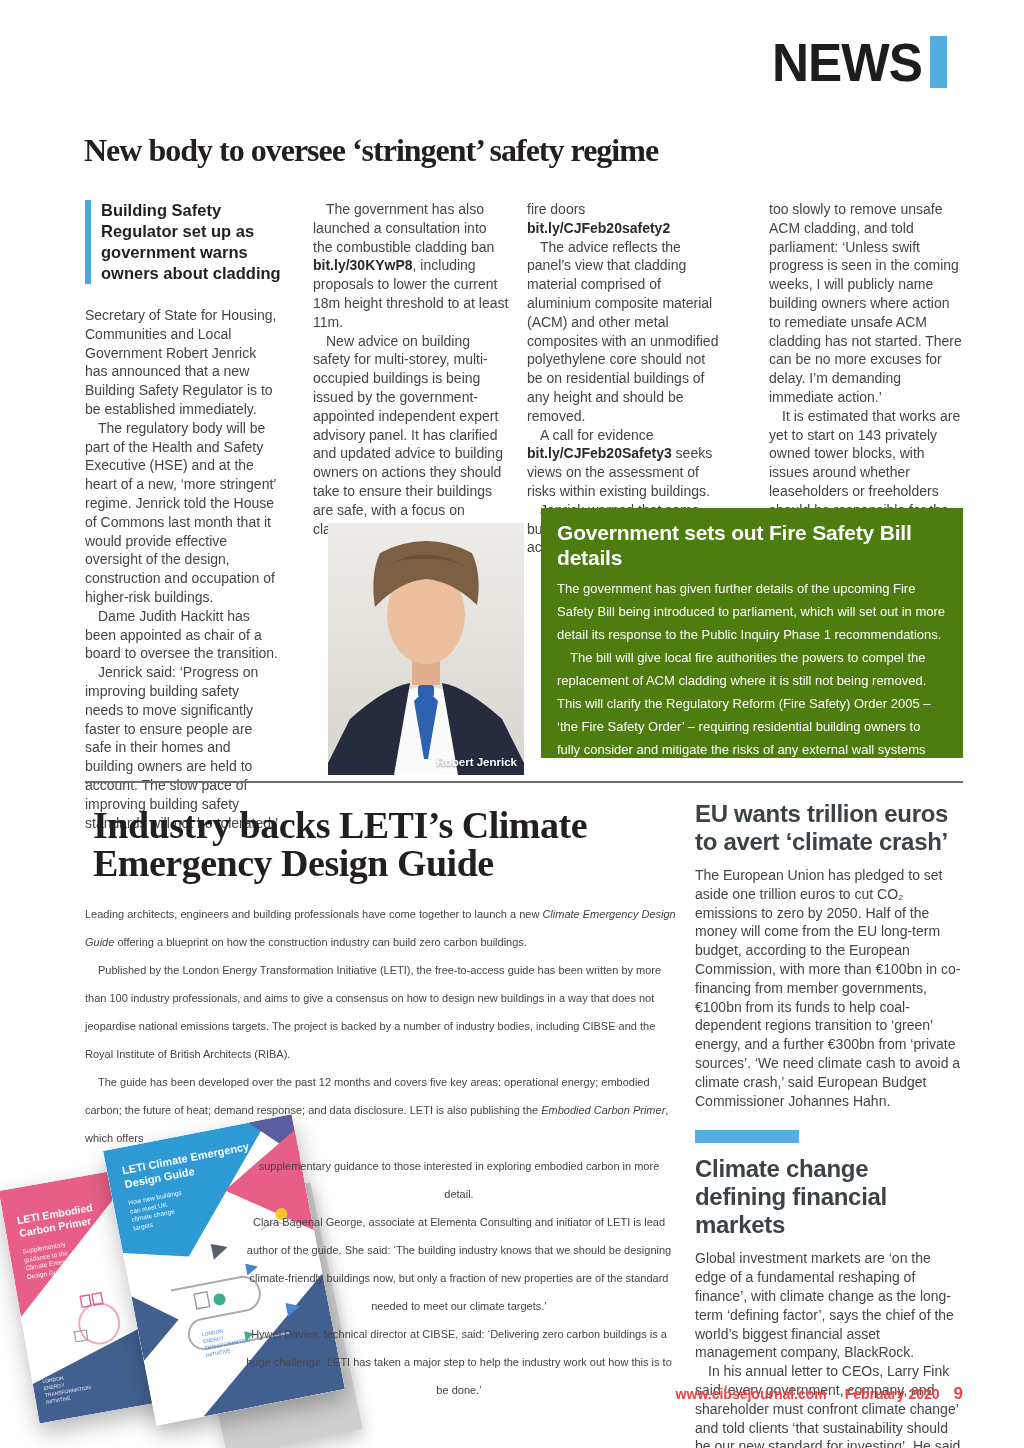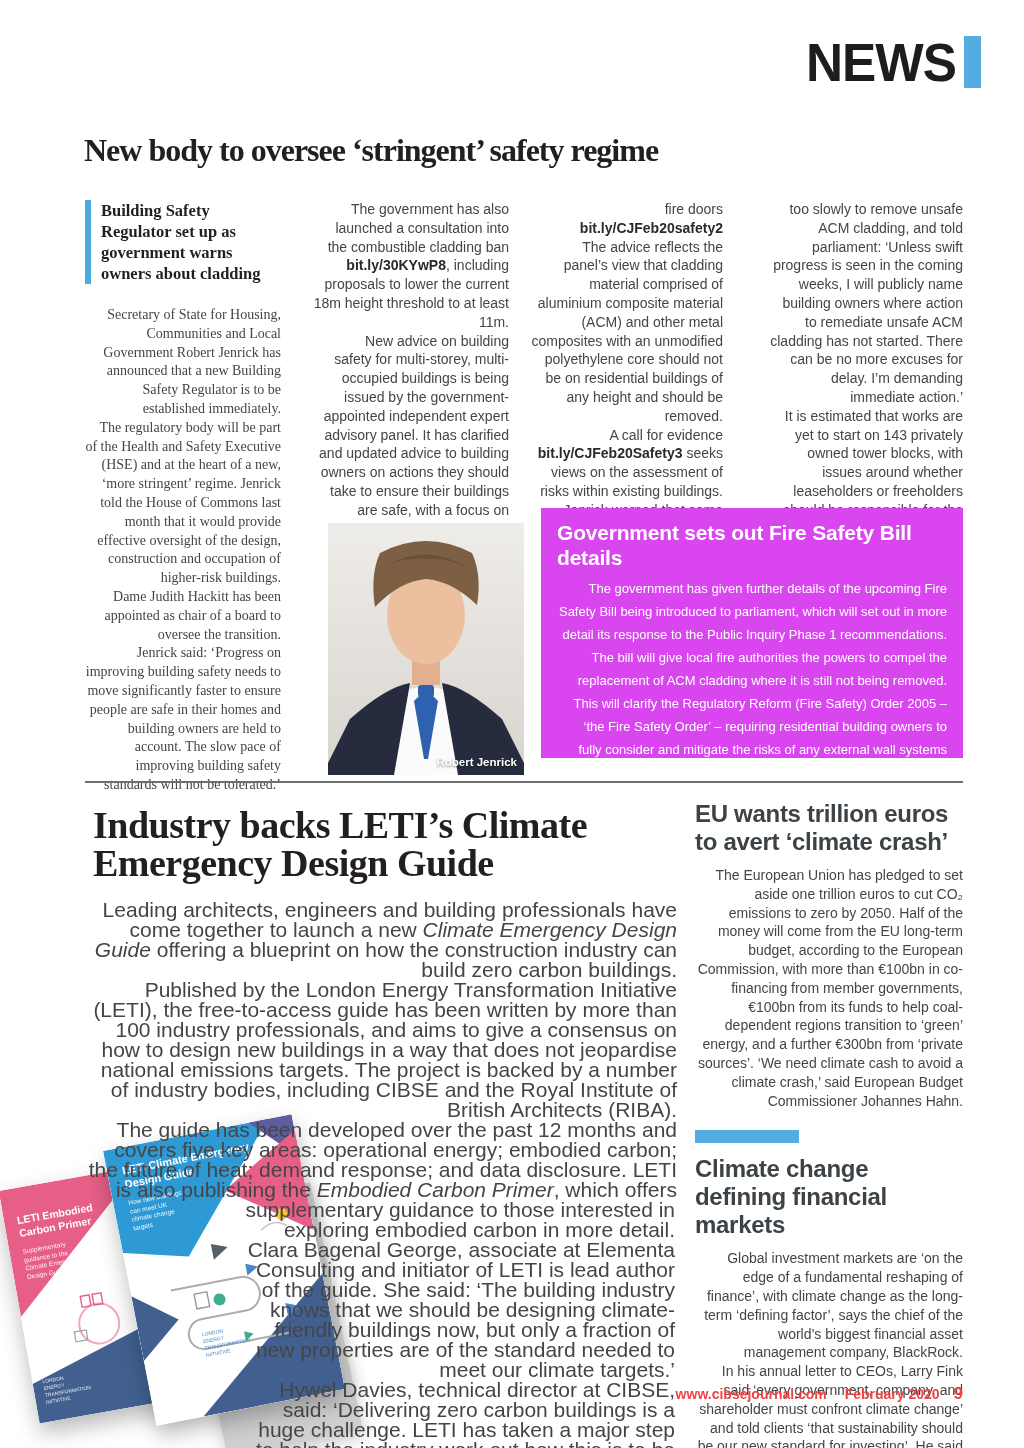--- a/index.html
+++ b/index.html
@@ -2,72 +2,72 @@
 <html><head>
 <meta charset="utf-8">
 <style>
   html,body{margin:0;padding:0;}
   body{
     width:1024px;height:1448px;background:#ffffff;position:relative;
     font-family:"Liberation Sans",sans-serif;color:#454547;
     -webkit-font-smoothing:antialiased;overflow:hidden;
   }
   #page{position:absolute;inset:0;}
-  p{margin:0;text-align:right;}
+  p{margin:0;}
   .indent{text-indent:13px;}
   .b{font-weight:700;color:#2a2a2c;}
   .i{font-style:italic;}
   .pre{white-space:pre-line;}
 
   
-  .news-header{position:absolute;top:36px;right:43px;display:flex;align-items:center;}
+  .news-header{position:absolute;top:36px;right:77px;display:flex;align-items:center;}
   .news-word{
     font-size:54px;font-weight:800;color:#1d1d1f;line-height:52px;
     letter-spacing:-1px;transform:scaleX(.95);transform-origin:right;
   }
   .news-block{width:17px;height:52px;background:#54ade0;margin-left:8px;}
 
   
   .headline1{
     position:absolute;left:84px;top:126px;width:900px;margin:0;
     font-family:"Liberation Serif",serif;font-weight:700;color:#231f20;
     font-size:32px;line-height:48px;letter-spacing:-1px;white-space:nowrap;
   }
   .col{position:absolute;top:200px;width:196px;font-size:14px;line-height:18.8px;}
-  #col1{left:85px;font-family:Liberation Serif, serif;}  #col2{left:313px;}  #col3{left:527px;}  #col4{left:769px;width:194px;}
+  #col1{left:85px;}  #col2{left:313px;}  #col3{left:527px;}  #col4{left:769px;width:194px;}
   .standfirst{
     border-left:6px solid #4aabdf;padding-left:10px;margin-bottom:22px;
     font-weight:700;font-size:16.5px;line-height:21px;color:#231f20;
   }
 
   
   .photo{position:absolute;left:313px;top:508px;width:196px;height:252px;overflow:hidden;}
   .photo svg{display:block;}
   .photo-caption{
     position:absolute;right:7px;bottom:7px;color:#ffffff;font-weight:700;
     font-size:11.5px;text-shadow:0 1px 2px rgba(0,0,0,.45);
   }
 
   
   .firebox{
     position:absolute;left:541px;top:508px;width:422px;height:250px;box-sizing:border-box;
-    background:#d946ef;color:#ffffff;padding:12px 16px 10px;overflow:hidden;
+    background:#4d7c0f;color:#ffffff;padding:12px 16px 10px;overflow:hidden;
   }
   .firebox h3{margin:0 0 7px;font-size:21px;line-height:25px;font-weight:700;letter-spacing:-0.2px;}
   .firebox p{font-size:13px;line-height:23px;}
 
   .divider{position:absolute;left:85px;top:781px;width:878px;height:2px;background:#6d6e70;}
 
   
   .article2{position:absolute;left:85px;top:806px;width:592px;z-index:2;}
   .headline2{
     margin:0 8px 18px;font-family:"Liberation Serif",serif;font-weight:700;color:#231f20;
     font-size:38px;line-height:38px;letter-spacing:-0.5px;width:570px;
   }
-  .article2 p{font-size:21px;line-height:20px;}
+  .article2 p{font-size:11px;line-height:28px;}
   .wrap-block{margin-left:158px;width:432px;text-align:center;}
 
   
   .brochures{position:absolute;left:12px;top:1128px;width:330px;height:310px;z-index:1;}
   .cover{position:absolute;background:#fff;box-shadow:0 10px 22px rgba(0,0,0,.28);}
   .cover svg{position:absolute;inset:0;}
   .cover-back{left:6px;top:48px;width:152px;height:236px;transform:rotate(-10deg);}
   .cover-front{left:116px;top:2px;width:192px;height:280px;transform:rotate(-11deg);}
   .shadow-page{
     position:absolute;left:188px;top:66px;width:138px;height:252px;background:#cfcfcf;

